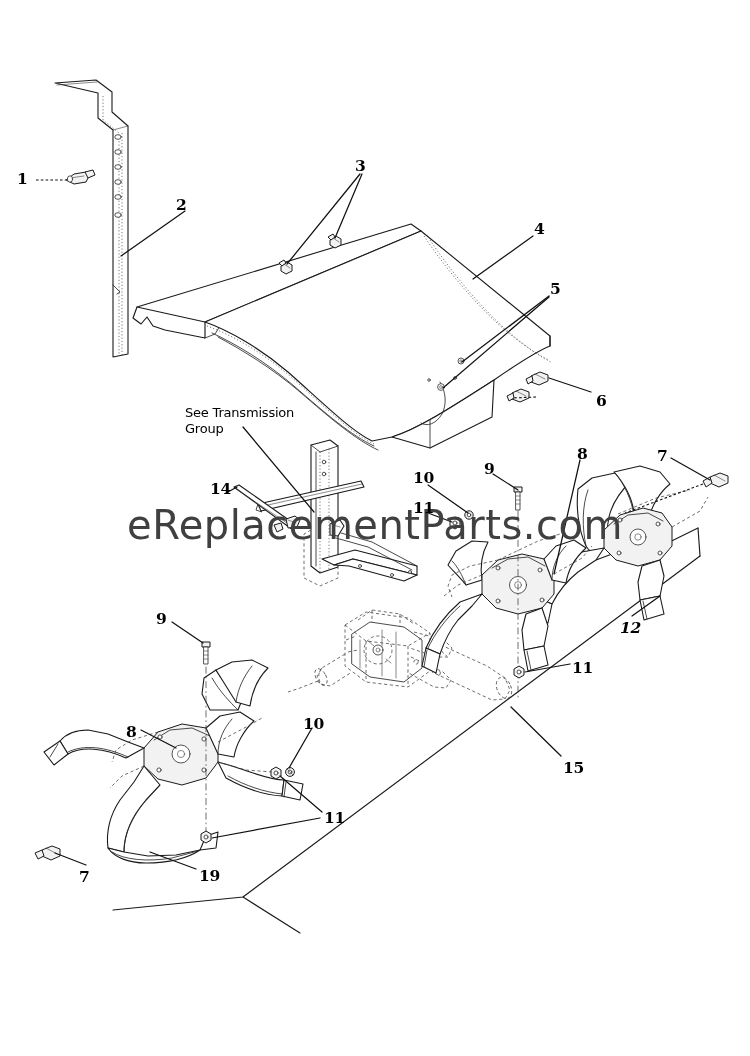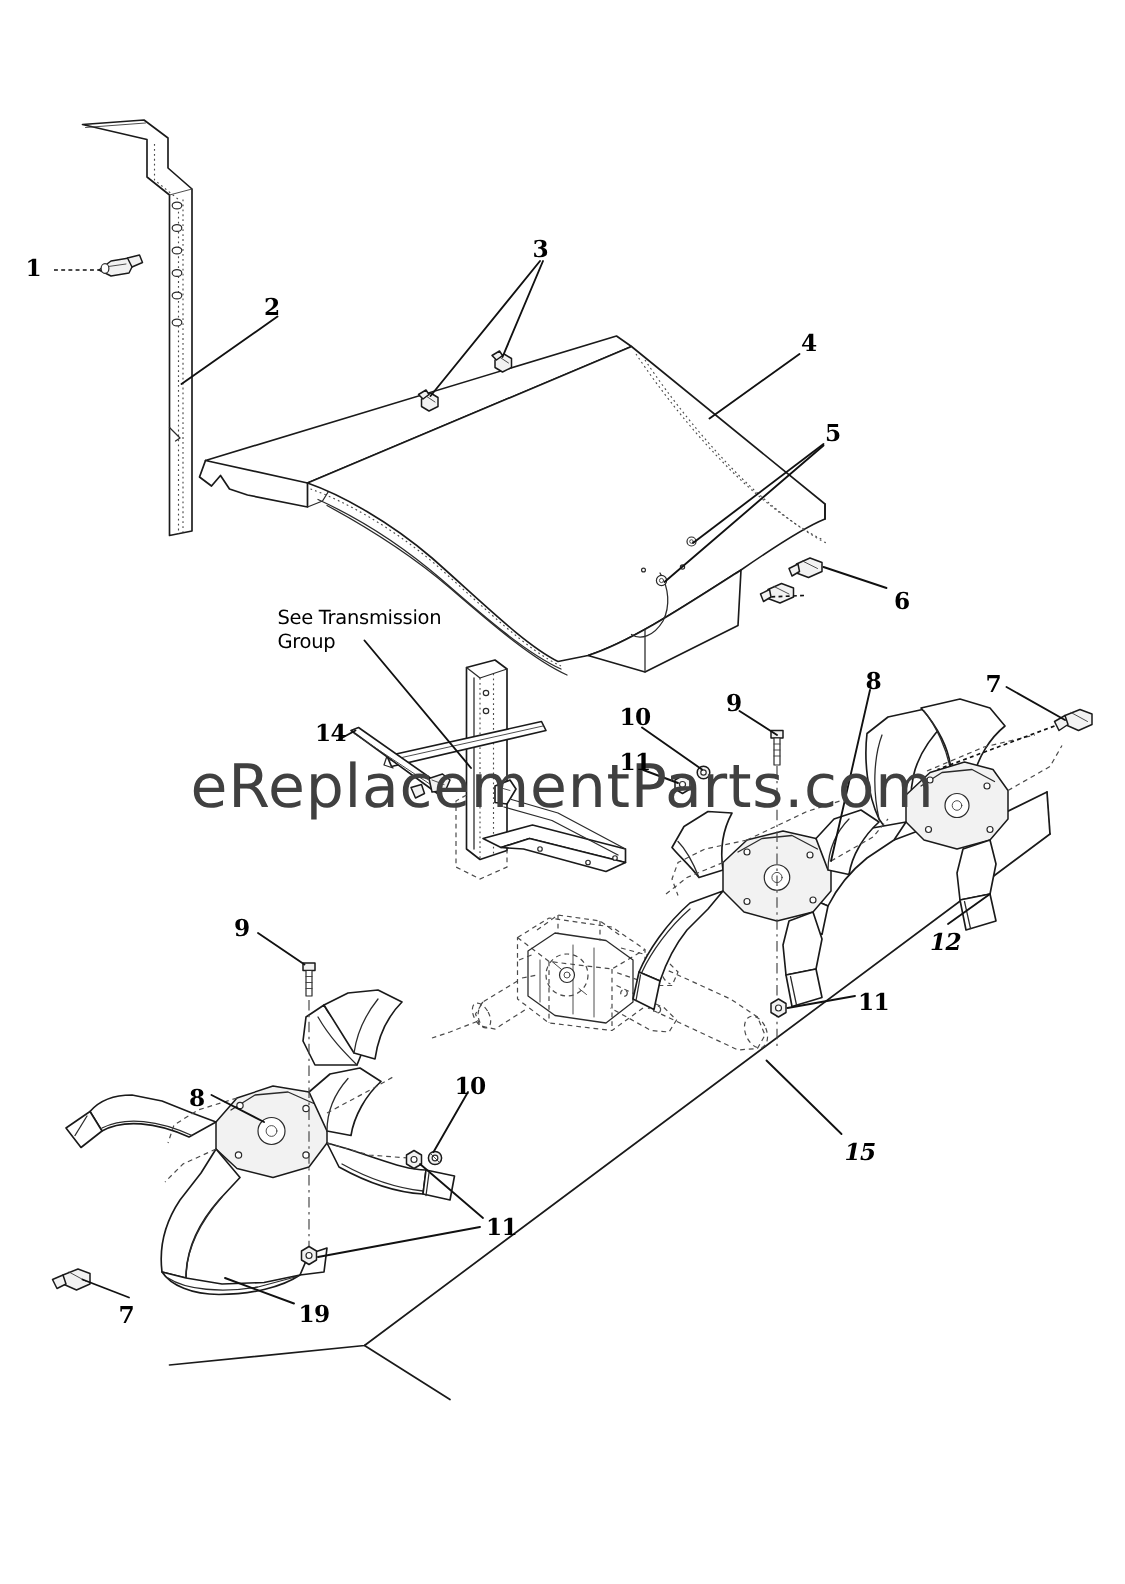--- a/index.html
+++ b/index.html
@@ -610,15 +610,15 @@
   <div class="callout-num" style="left:413px; top:500px;">11</div>
   <div class="callout-num" style="left:620px; top:620px;font-style:italic;">12</div>
   <div class="callout-num" style="left:572px; top:660px;">11</div>
   <div class="callout-num" style="left:210px; top:481px;">14</div>
   <div class="callout-num" style="left:156px; top:611px;">9</div>
   <div class="callout-num" style="left:126px; top:724px;">8</div>
   <div class="callout-num" style="left:303px; top:716px;">10</div>
   <div class="callout-num" style="left:324px; top:810px;">11</div>
   <div class="callout-num" style="left:199px; top:868px;">19</div>
   <div class="callout-num" style="left:79px;  top:869px;">7</div>
-  <div class="callout-num" style="left:563px; top:760px;font-style:italic;">15</div>
+  <div class="callout-num" style="left:563px; top:760px;">15</div>
 
 </div>
 
 </body></html>

